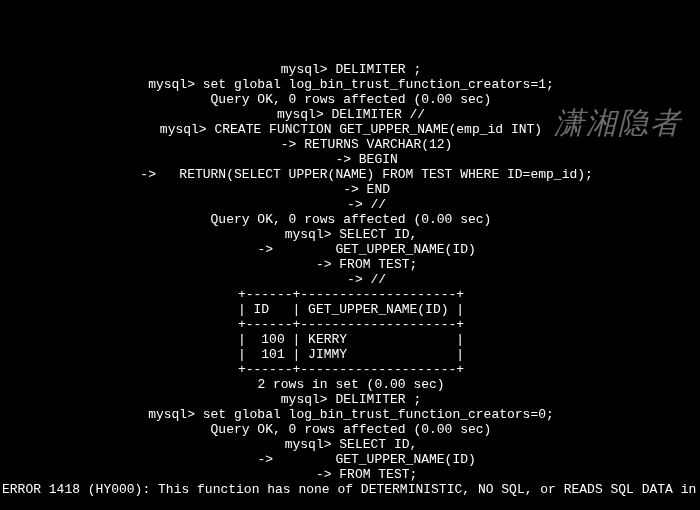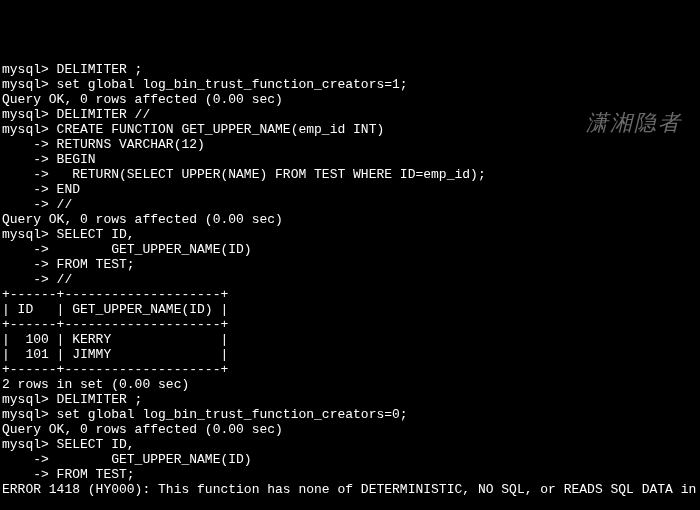--- a/index.html
+++ b/index.html
@@ -9,28 +9,28 @@
       font-family: "Courier New", Consolas, monospace;
       font-size: 13px;
       line-height: 15px;
       width: 700px;
       height: 510px;
       overflow: hidden;
       padding: 2px 0 0 2px;
       white-space: pre;
       position: relative;
     }
-    .line { display: block; }
+    .line { display: block; text-align: center; }
     .watermark {
       position: absolute;
       top: 115px;
       right: 18px;
       color: #6b6b6b;
       font-family: "KaiTi", "STKaiti", serif;
-      font-size: 22px;
+      font-size: 30px;
       letter-spacing: 2px;
       pointer-events: none;
       font-style: italic;
     }
   </style>
 </head>
 <body>
 
 
 

